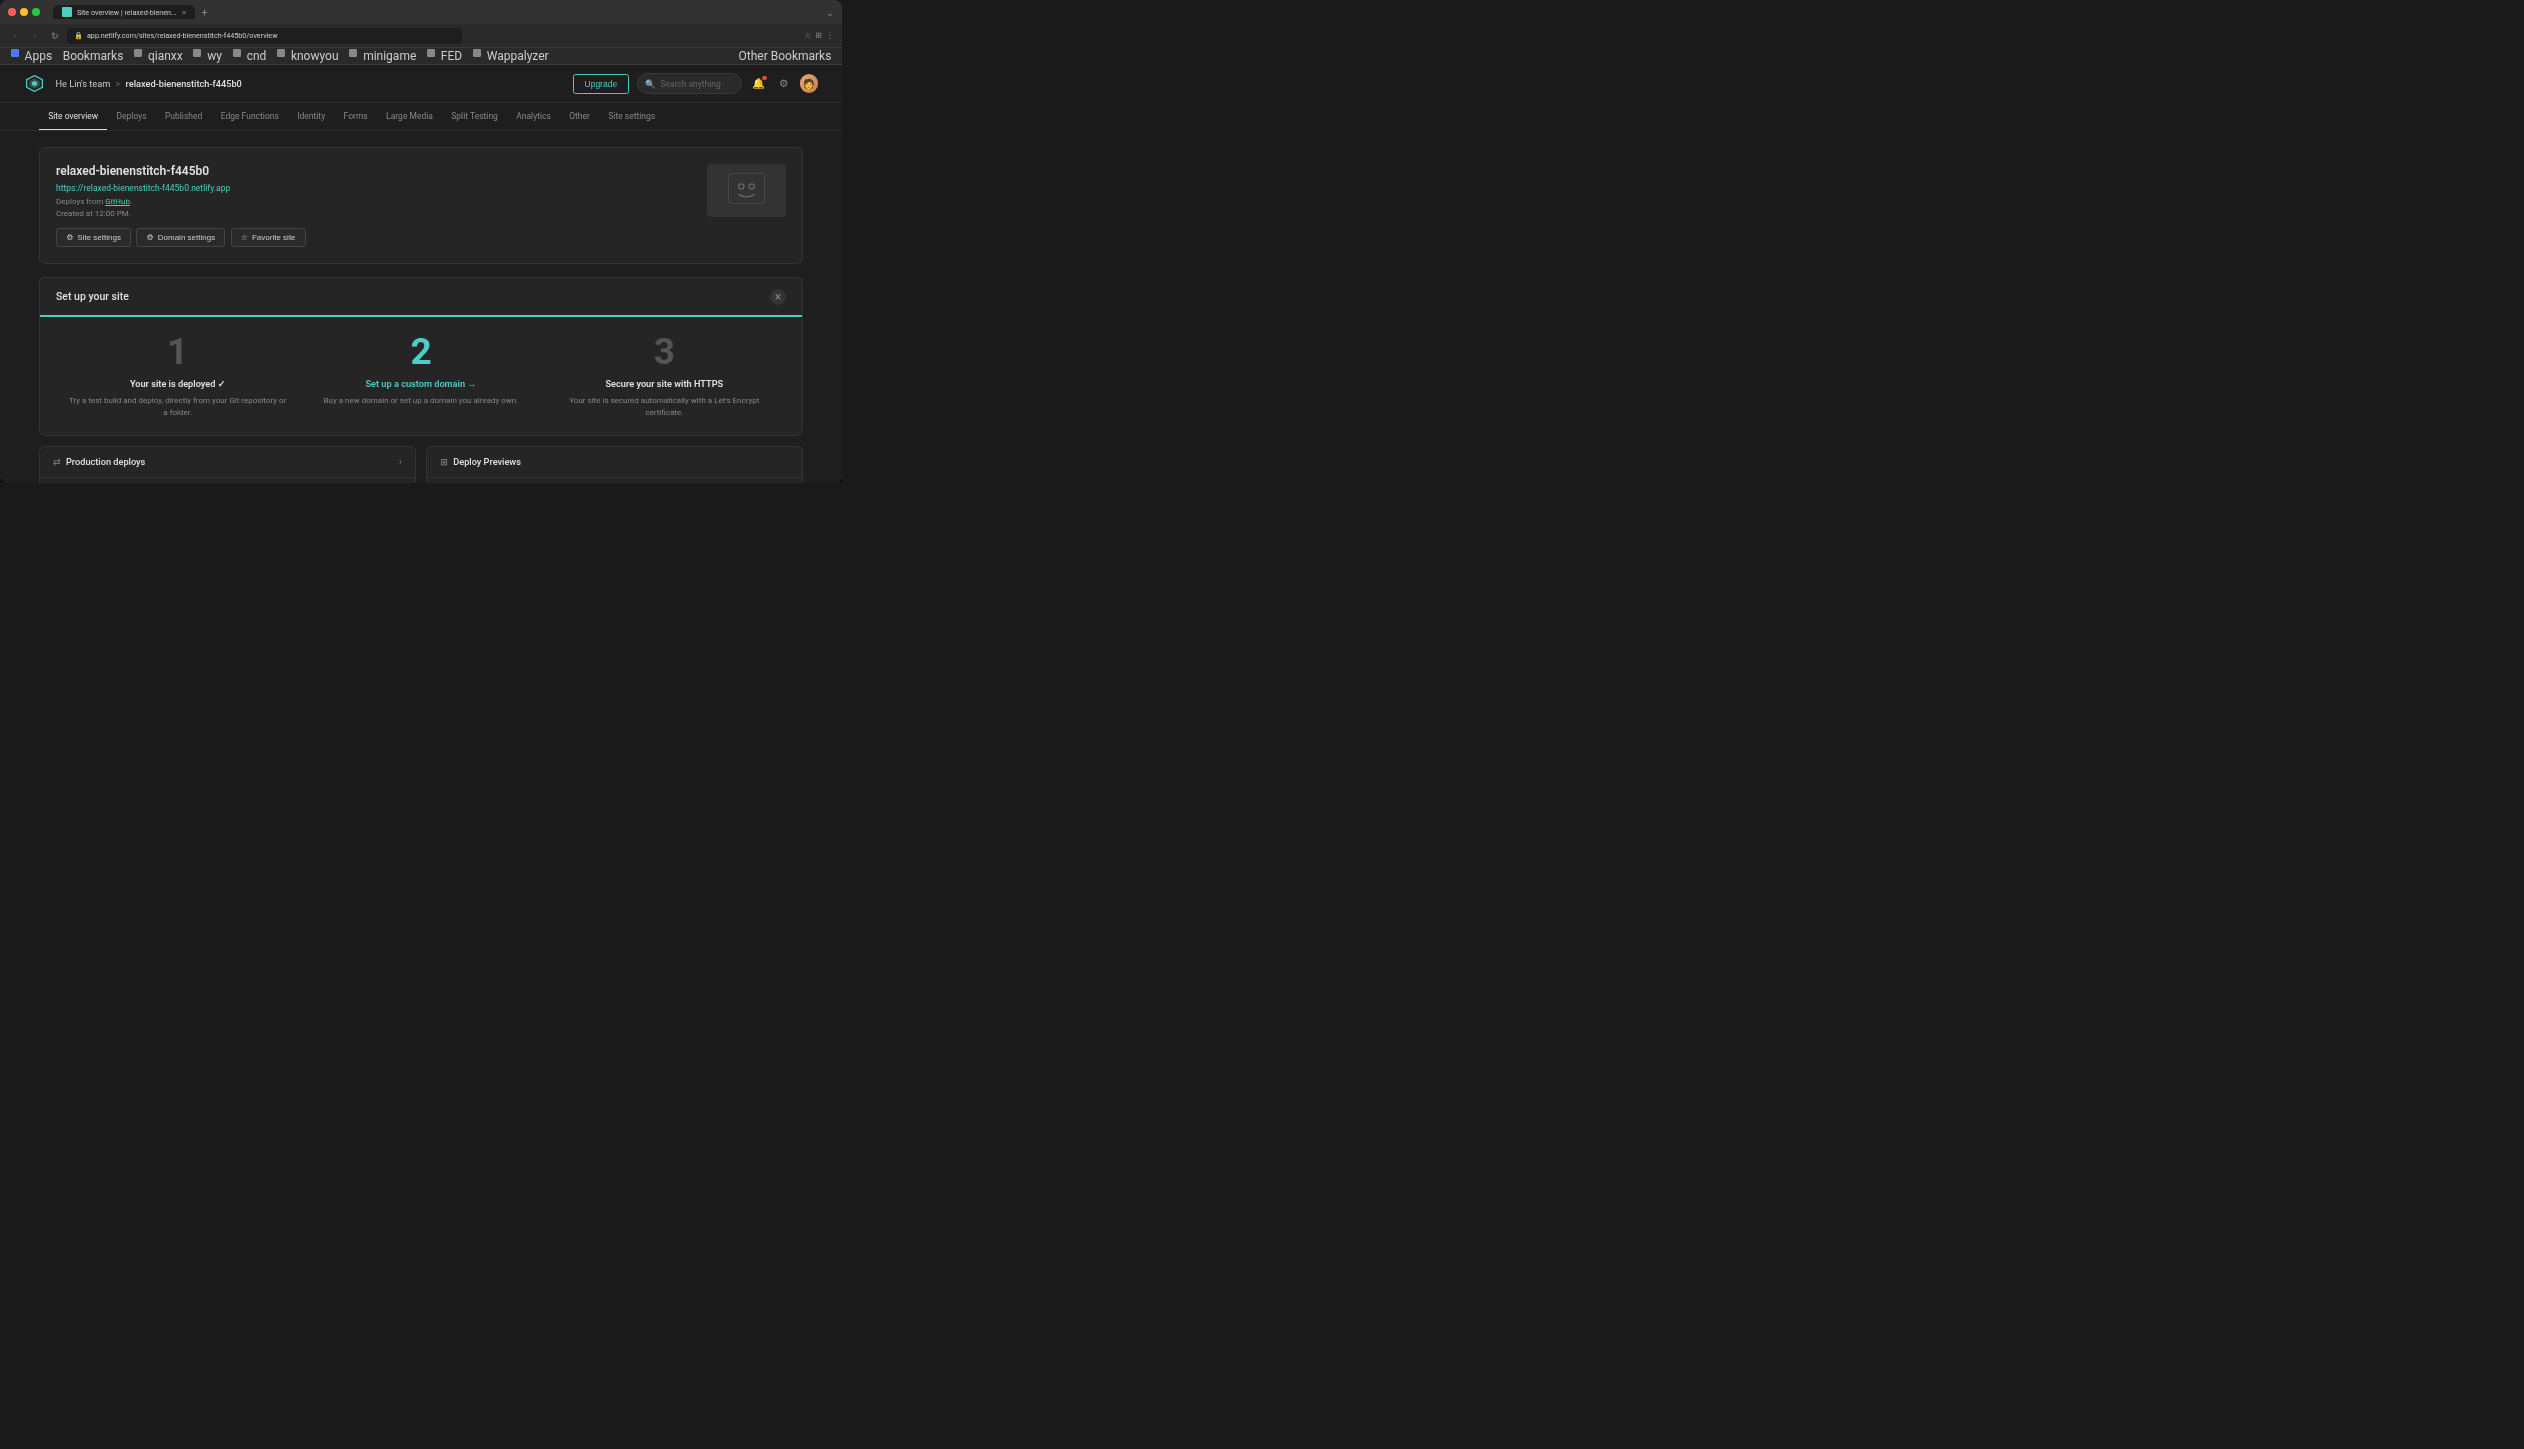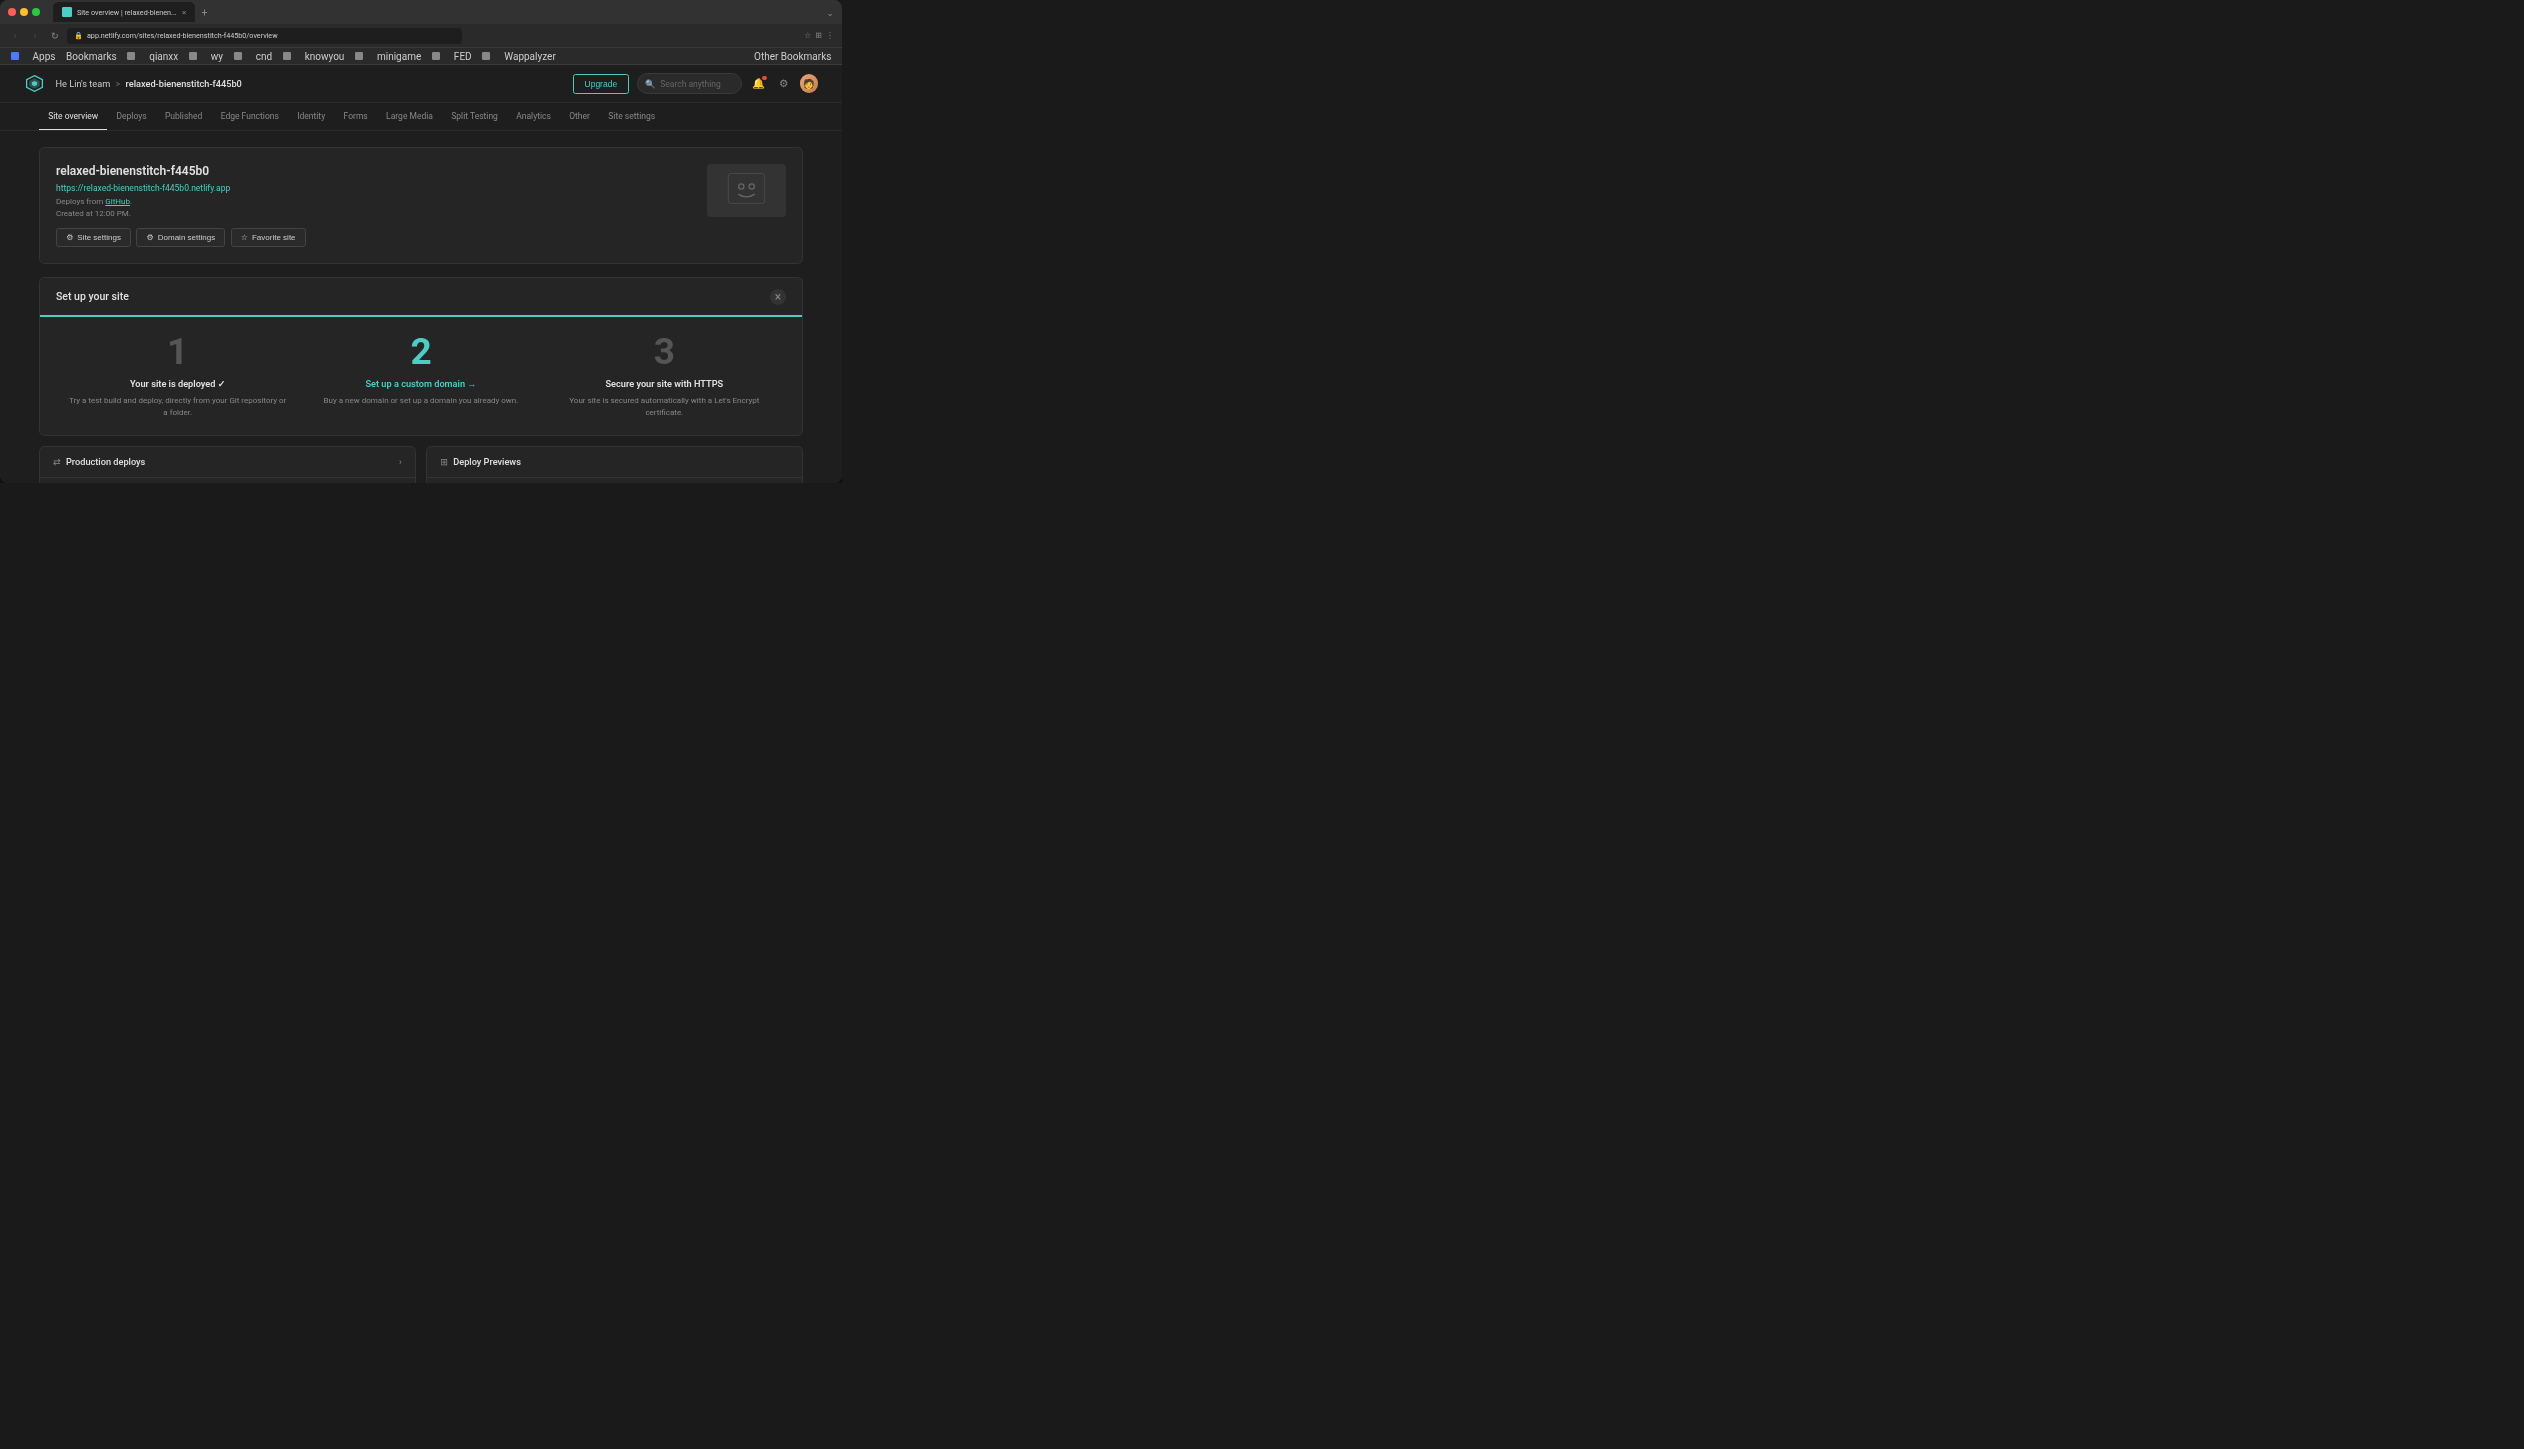--- a/index.html
+++ b/index.html
@@ -56,21 +56,21 @@
     }
     .browser-tab {
       background: #1e1e1e;
       border-radius: 5.3px 5.3px 0 0;
       padding: 4px 9.2px;
       font-size: 7.2px;
       color: #ccc;
       display: flex;
       align-items: center;
       gap: 5.3px;
-      height: 20px;
+      height: 14px;
     }
     .tab-favicon {
       width: 9.2px;
       height: 9.2px;
       background: #4ecdc4;
       border-radius: 1.3px;
       display: inline-block;
     }
     .tab-close {
       color: #888;
@@ -144,28 +144,27 @@
       display: flex;
       align-items: center;
       padding: 0 6.6px;
       gap: 2.6px;
       border-bottom: 0.7px solid #3a3a3a;
       flex-shrink: 0;
       overflow: hidden;
     }
     .bookmark-item {
       color: #ccc;
-      font-size: 10px;
+      font-size: 12px;
       padding: 1.3px 4px;
       border-radius: 2px;
       cursor: pointer;
       white-space: nowrap;
       display: flex;
-      align-items: center;
-      gap: 14px;
+      gap: 6px;
     }
     .bm-icon {
       width: 8px;
       height: 8px;
       border-radius: 1.3px;
       display: inline-block;
       background: #666;
     }
 
     

